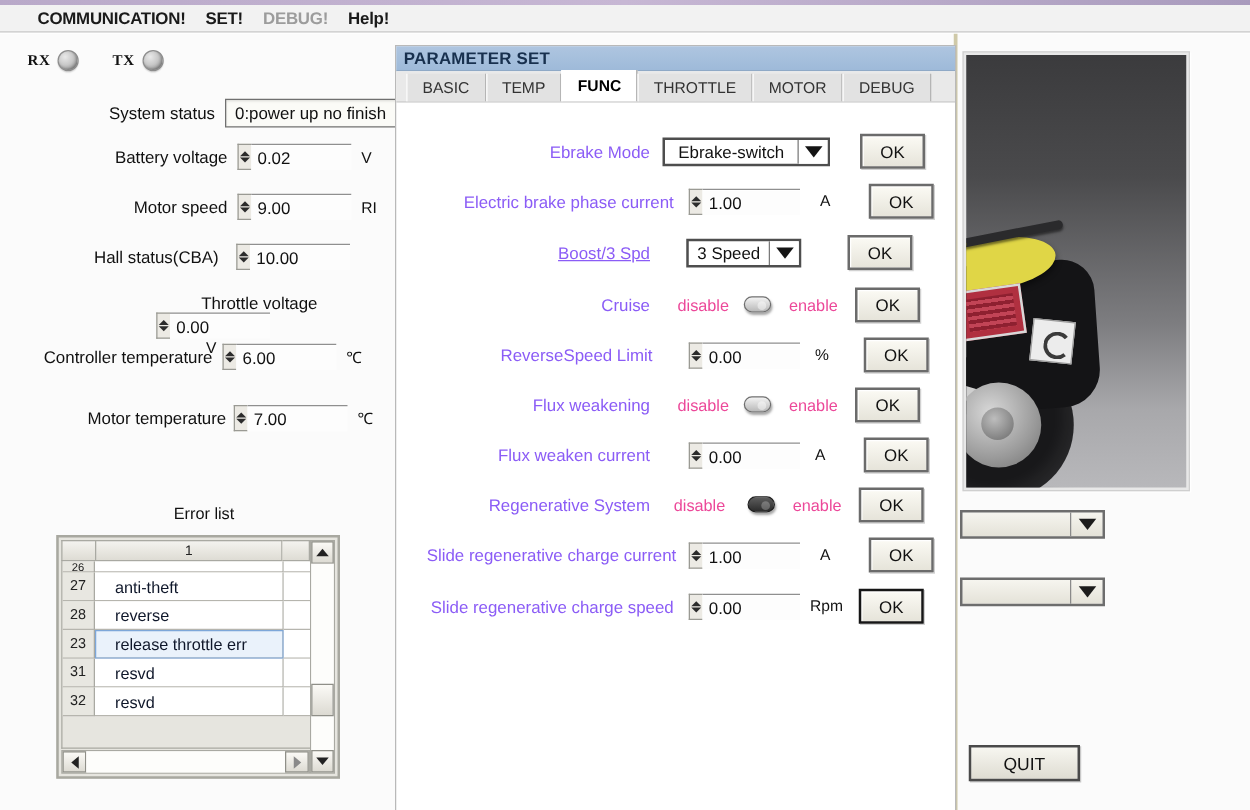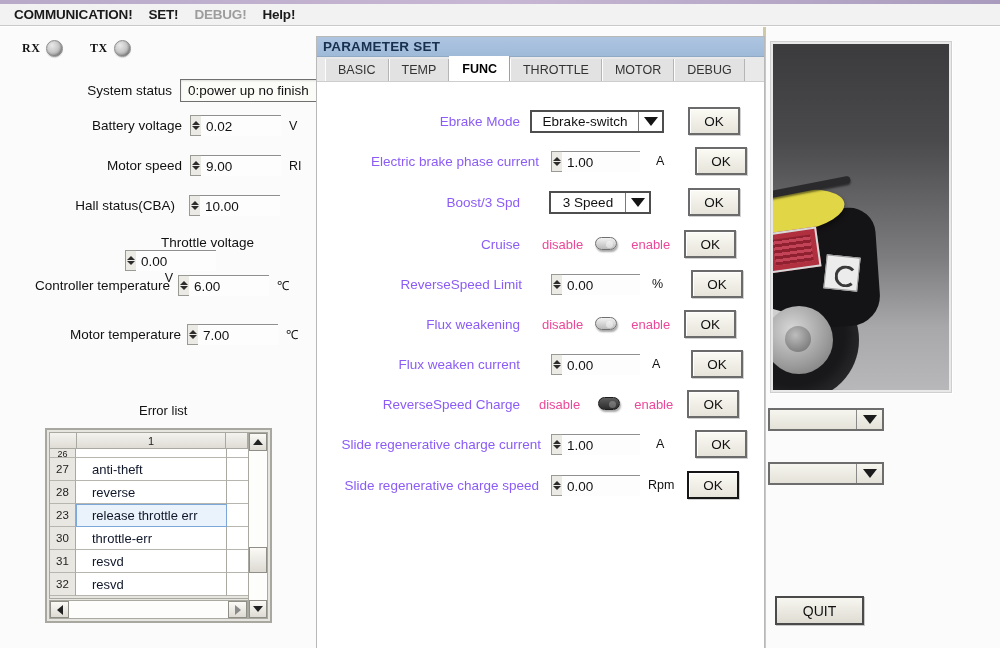--- a/index.html
+++ b/index.html
@@ -11,21 +11,21 @@
     font-size:13px;
     color:#1a1a1a;
     position:relative;
   }
 
   
   #top-strip { position:absolute; left:0; top:0; width:1000px; height:4px;
                background:linear-gradient(to right,#b9a9c9,#c7b7d4,#a99bbd); }
   #menubar { position:absolute; left:0; top:4px; width:1000px; height:22px;
              background:#f2f2f2; border-bottom:1px solid #c9c9c9;
-             display:flex; align-items:center; padding-left:6px; }
+             display:flex; align-items:center; padding-left:22px; }
   #menubar .mi { font-size:13.5px; font-weight:700; color:#1a1a1a;
                  padding:0 8px; letter-spacing:-0.2px; white-space:nowrap;
                  cursor:default; }
   #menubar .mi.disabled { color:#9c9c9c; }
 
   
   #mainwin { position:absolute; left:0; top:27px; width:1000px; height:621px;
              background:#fbfbfb; }
 
   
@@ -357,25 +357,20 @@
             <div class="el-idx">28</div>
             <div class="el-cell">reverse</div>
             <div class="el-pad"></div>
           </div>
           <div class="el-row sel">
             <div class="el-idx">23</div>
             <div class="el-cell">release throttle err</div>
             <div class="el-pad"></div>
           </div>
           <div class="el-row">
-            <div class="el-idx">30</div>
-            <div class="el-cell">throttle-err</div>
-            <div class="el-pad"></div>
-          </div>
-          <div class="el-row">
             <div class="el-idx">31</div>
             <div class="el-cell">resvd</div>
             <div class="el-pad"></div>
           </div>
           <div class="el-row">
             <div class="el-idx">32</div>
             <div class="el-cell">resvd</div>
             <div class="el-pad"></div>
           </div>
         </div>
@@ -476,22 +471,22 @@
         </span>
       <span class="spin-val" style="width:78px;">1.00</span>
     </span>
     <span class="p-unit" style="margin-left:16px; width:28px;">A</span>
     <span class="okbtn" style="margin-left:11px;">
       <span>OK</span>
     </span>
   </div>
 
   <div class="p-row" style="left:0; top:151px; width:447px;">
-    <span class="p-label" style="width:203px;">Boost/3 Spd</span>
-    <span class="combo" style="margin-left:29px; width:102px;">
+    <span class="p-label" style="width:203px;text-decoration:underline;">Boost/3 Spd</span>
+    <span class="combo" style="margin-left:29px; width:92px;">
       <span class="cv">3 Speed</span>
       <span class="cb">
           <i></i>
         </span>
     </span>
     <span class="okbtn" style="margin-left:37px;">
       <span>OK</span>
     </span>
   </div>
 
@@ -543,21 +538,21 @@
         </span>
       <span class="spin-val" style="width:78px;">0.00</span>
     </span>
     <span class="p-unit" style="margin-left:12px; width:28px;">A</span>
     <span class="okbtn" style="margin-left:11px;">
       <span>OK</span>
     </span>
   </div>
 
   <div class="p-row" style="left:0; top:353px; width:447px;">
-    <span class="p-label" style="width:203px;">ReverseSpeed Charge</span>
+    <span class="p-label" style="width:203px;">Regenerative System</span>
     <span class="tg-txt" style="margin-left:19px;">disable</span>
     <span class="tgl on" style="margin-left:10px;">
         <span class="knob"></span>
       </span>
     <span class="tg-txt" style="margin-left:10px;">enable</span>
     <span class="okbtn" style="margin-left:14px;">
       <span>OK</span>
     </span>
   </div>
 

